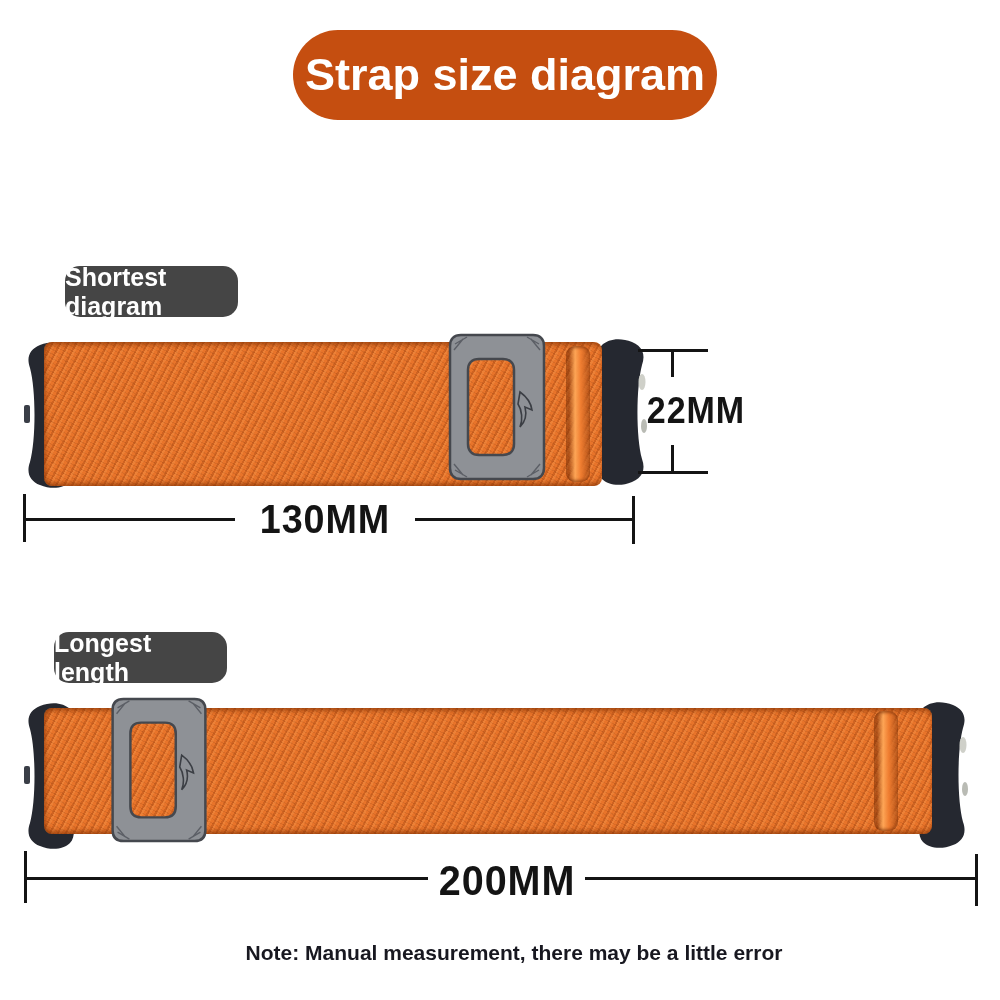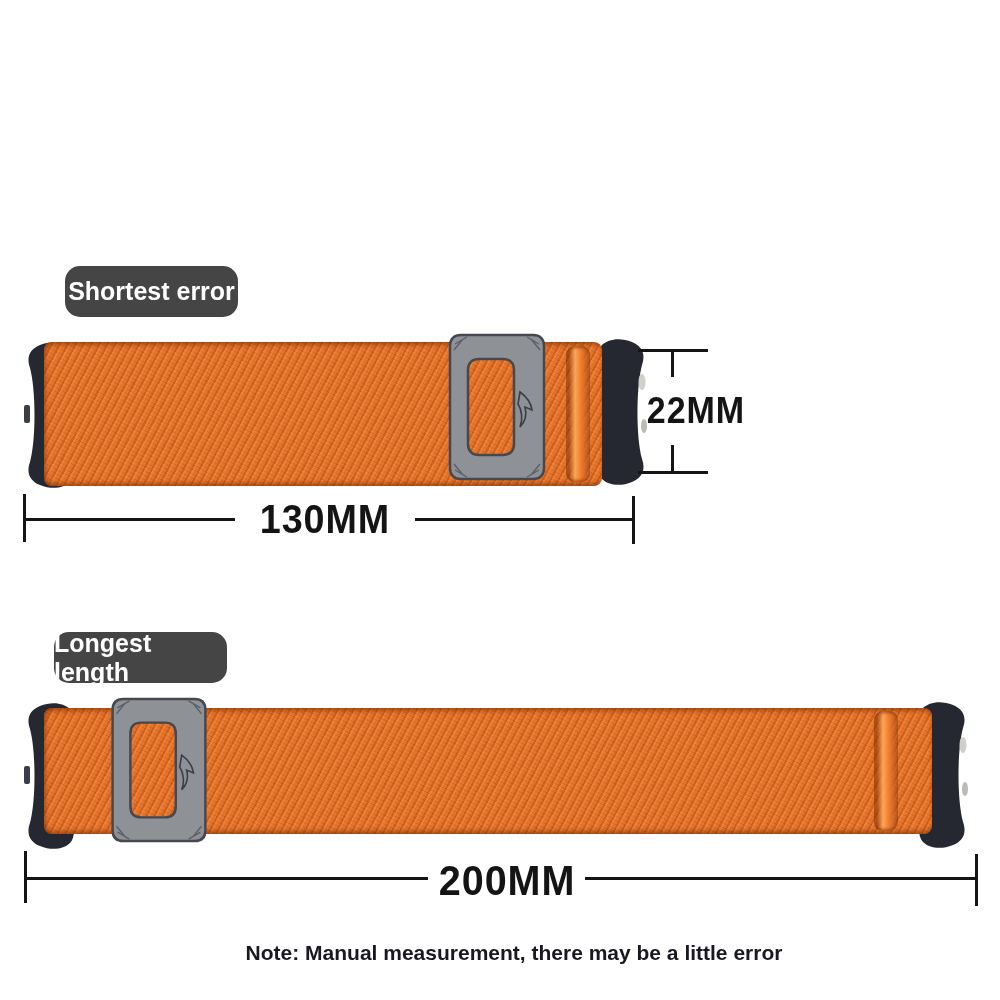--- a/index.html
+++ b/index.html
@@ -47,24 +47,27 @@
   .note{
     position:absolute;left:14px;top:941px;width:1000px;text-align:center;
     color:var(--note_color,#181820);font-size:21px;font-weight:bold;z-index:5;
   }
 </style>
 </head>
 <body>
 
 <div class="canvas">
 
+  <div class="banner">
+    <span>Strap size diagram</span>
+  </div>
 
   <div>
     <div class="tag" style="left:65px;top:266px;width:173px;">
-      <span>Shortest error</span>
+      <span>Shortest diagram</span>
     </div>
 
     <svg class="connector" style="left:22px;top:341px;" width="54" height="148" viewBox="0 0 54 148">
       <path d="M18,4 C30,-1 42,1 48,7 C51,10 52,15 52,20 L52,128 C52,133 51,138 48,141 C42,147 30,149 18,144 C8,140 4,132 8,121 C14,99 14,49 8,27 C4,16 8,8 18,4 Z" style="fill:var(--connector_dark,#252830)"></path>
       <rect x="2" y="64" width="6" height="18" rx="2" fill="#3a3e47"></rect>
     </svg>
 
     <div class="strap-fabric" style="left:44px;top:342px;width:558px;height:144px;"></div>
     <div class="strap-fold" style="left:566px;top:346px;height:136px;"></div>
 

